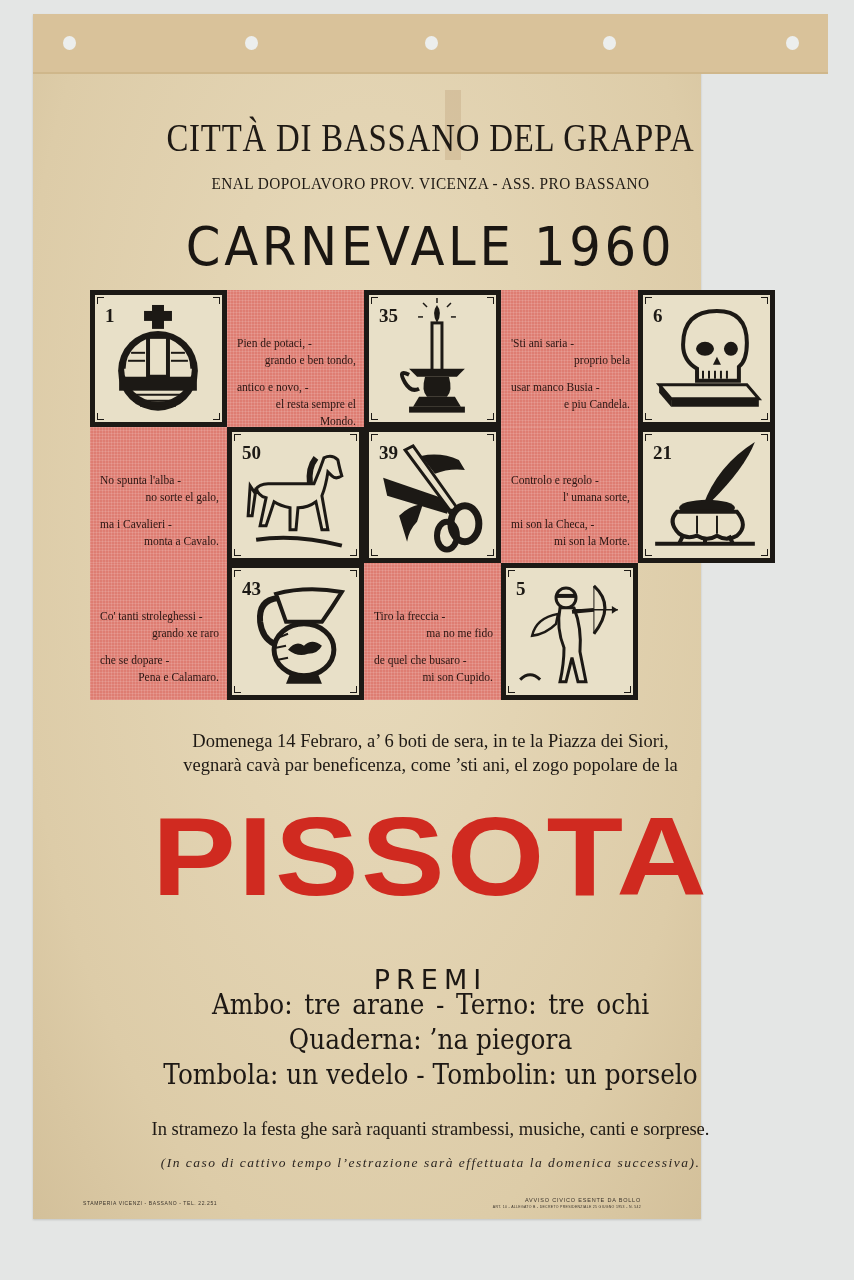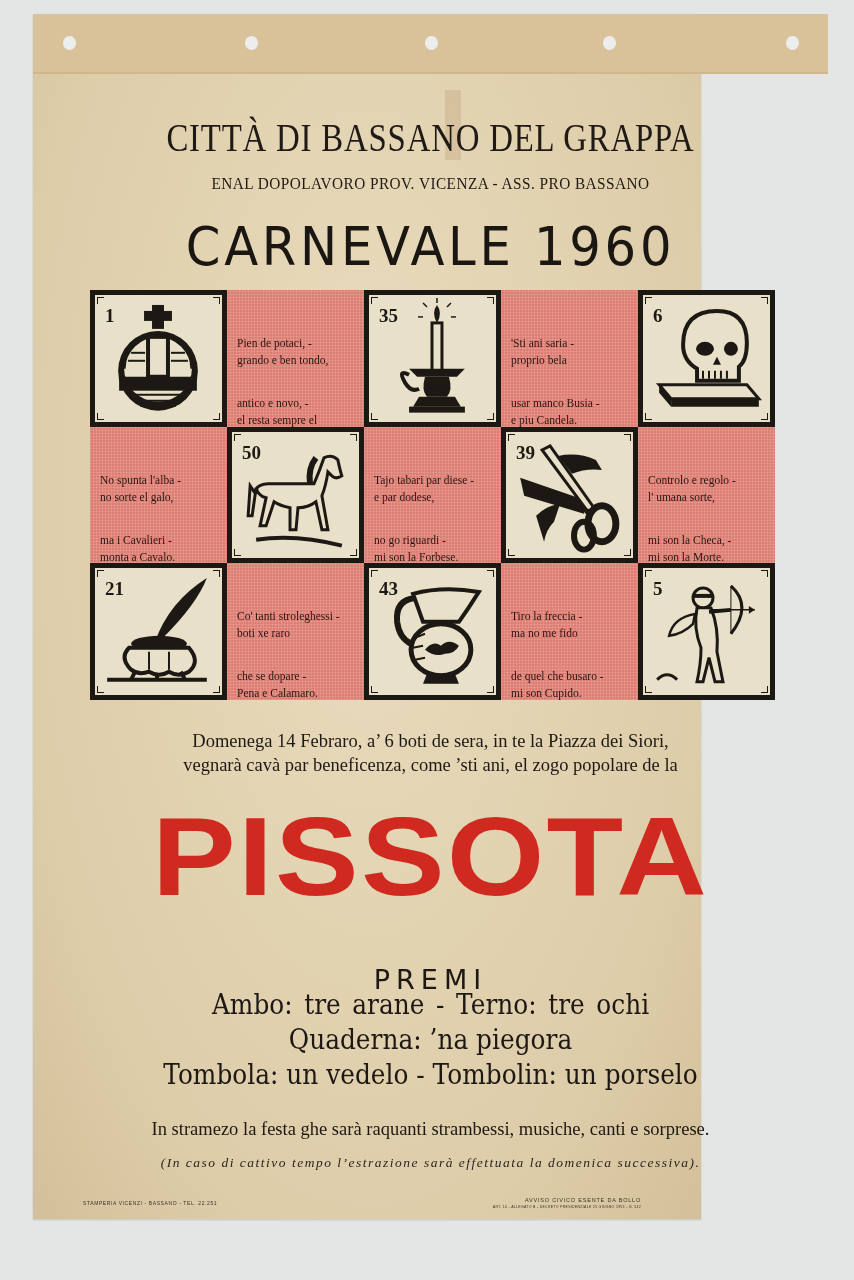--- a/index.html
+++ b/index.html
@@ -82,23 +82,23 @@
   }
   .card-art { position: absolute; left: 0; top: 0; width: 100%; height: 100%; }
 
   .verse {
     position: absolute; left: 10px; right: 8px;
     font-size: 11.5px; line-height: 17px; color: #2a1512;
     font-family: "Liberation Serif", serif;
     margin-top: 9px;
   }
   .verse .l1 { display: block; text-align: left; }
-  .verse .l2 { display: block; text-align: left; }
+  .verse .l2 { display: block; text-align: right; }
   .verse.a { top: 36px; }
-  .verse.b { top: 96px; }
+  .verse.b { top: 80px; }
 
   .intro {
     top: 715px; font-size: 18.5px; line-height: 24px; color: #1e1914;
     font-family: "Liberation Serif", serif;
   }
   .pissota {
     top: 778px; font-size: 112px; font-weight: bold; color: #d02a20;
     font-family: "Liberation Sans", sans-serif;
     letter-spacing: 2px; transform: scaleX(1.12); white-space: nowrap;
     line-height: 130px;
@@ -255,30 +255,20 @@
           <span class="corner bl"></span>
           <span class="corner br"></span>
         <span class="card-num">50</span>
         <svg class="card-art" viewBox="0 0 127 127">
           <path d="M22 60 q4 -8 14 -8 h46 q6 -14 10 -26 q8 -4 14 2 q2 10 4 16 q-6 4 -10 0 l-4 -4 q-2 14 -6 24 l6 34 h-6 l-6 -28 q-8 6 -18 6 l-2 22 h-6 l0 -22 q-10 -2 -16 -6 l-8 24 h-6 l6 -28 q-8 -2 -10 -10 l-4 28 h-4 l2 -30z" fill="#e8e0c8" stroke="#1c1915" stroke-width="3"></path>
           <path d="M84 26 q-8 10 -6 26" stroke="#1c1915" stroke-width="6" fill="none"></path>
           <path d="M24 108 q40 -6 86 6" stroke="#1c1915" stroke-width="4" fill="none"></path>
         </svg>
       </div>
     </div>
-    <div class="cell red">
-      <div class="verse a">
-          <span class="l1">Tajo tabari par diese -</span>
-          <span class="l2">e par dodese,</span>
-        </div>
-      <div class="verse b">
-          <span class="l1">no go riguardi -</span>
-          <span class="l2">mi son la Forbese.</span>
-        </div>
-    </div>
     <div class="cell card">
       <div class="card-inner">
         <span class="corner tl"></span>
           <span class="corner tr"></span>
           <span class="corner bl"></span>
           <span class="corner br"></span>
         <span class="card-num">39</span>
         <svg class="card-art" viewBox="0 0 127 127">
           <path d="M14 46 l70 24 l-6 12 l-60 -18z" fill="#1c1915"></path>
           <path d="M44 14 l44 62 l-6 4 l-46 -62z" fill="#e8e0c8" stroke="#1c1915" stroke-width="3"></path>
@@ -317,21 +307,21 @@
               <line x1="74" y1="84" x2="74" y2="102"></line>
             </g>
           <path d="M12 110 h100 v4 h-100z" fill="#1c1915"></path>
           <path d="M40 104 l-4 8 M62 106 v6 M86 104 l4 8" stroke="#1c1915" stroke-width="4"></path>
         </svg>
       </div>
     </div>
     <div class="cell red">
       <div class="verse a">
           <span class="l1">Co' tanti stroleghessi -</span>
-          <span class="l2">boti xe raro</span>
+          <span class="l2">grando xe raro</span>
         </div>
       <div class="verse b">
           <span class="l1">che se dopare -</span>
           <span class="l2">Pena e Calamaro.</span>
         </div>
     </div>
     <div class="cell card">
       <div class="card-inner">
         <span class="corner tl"></span>
           <span class="corner tr"></span>

